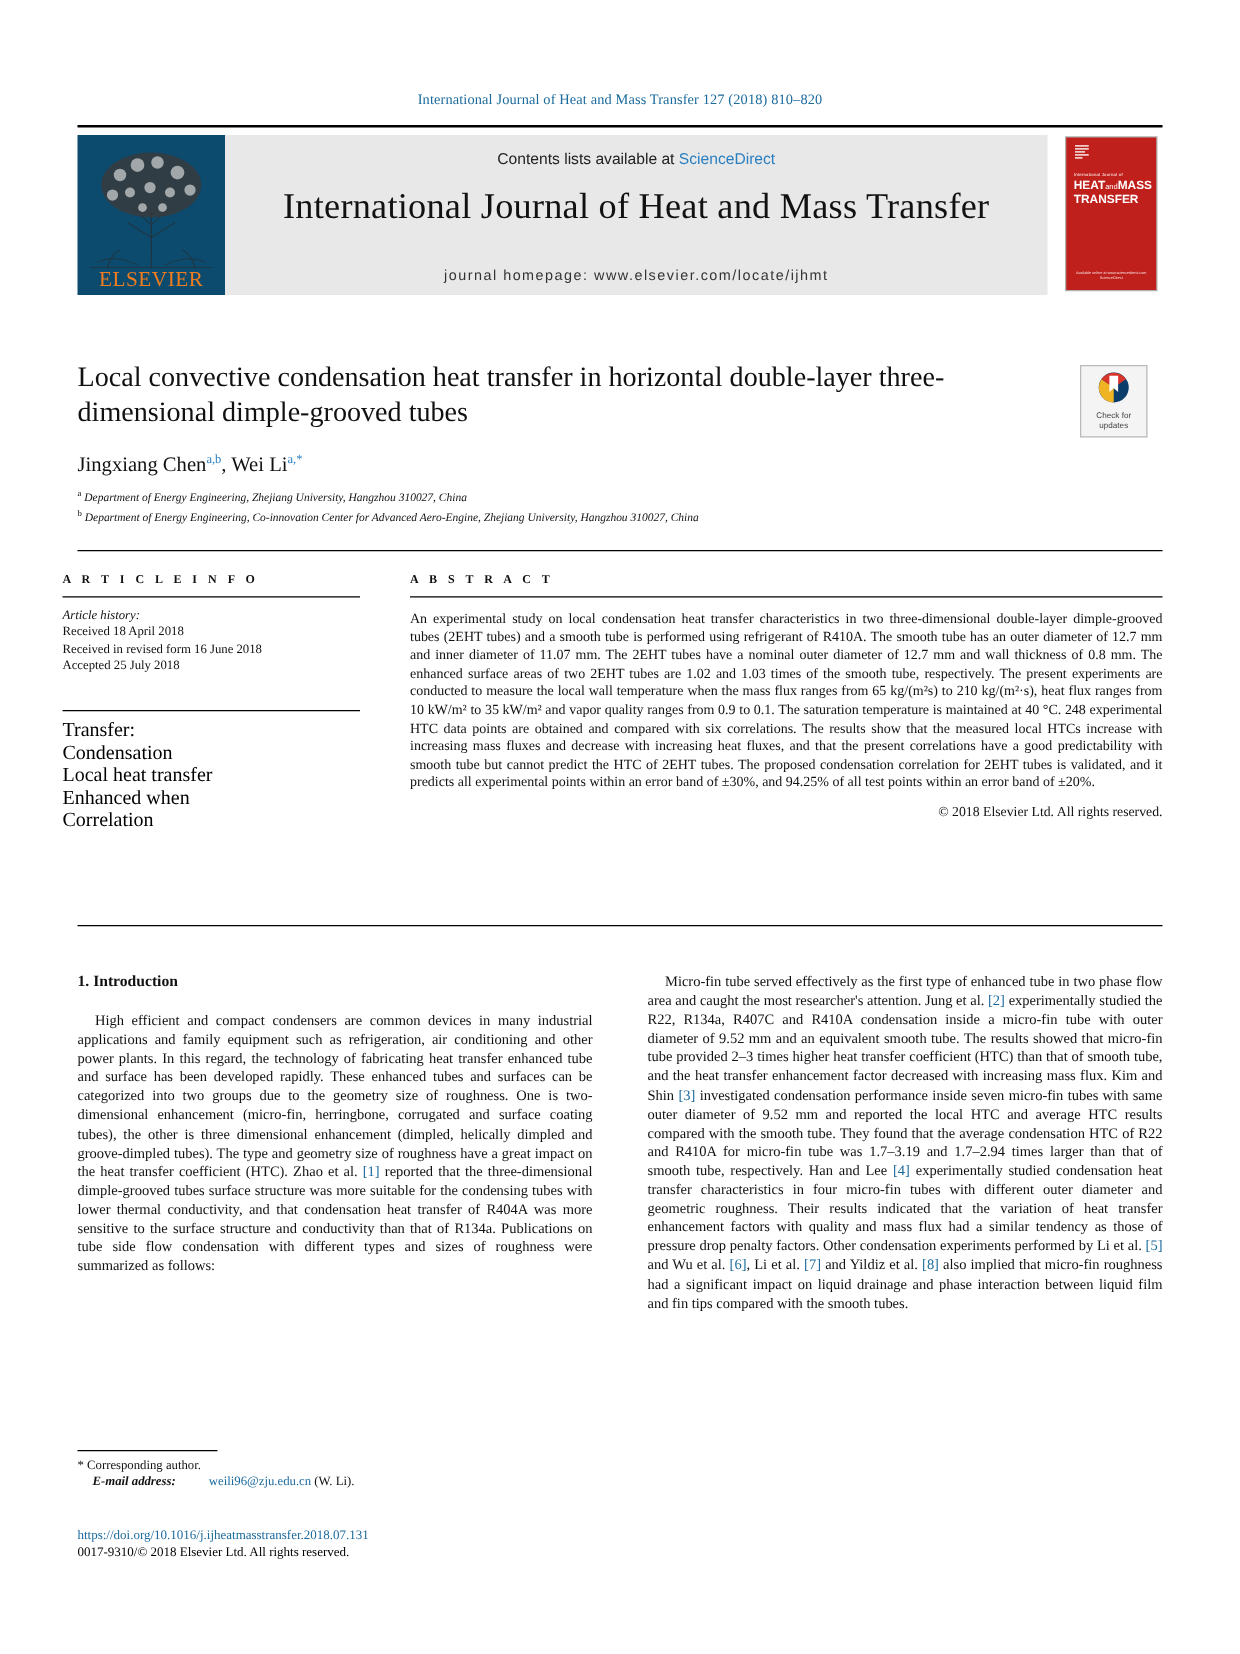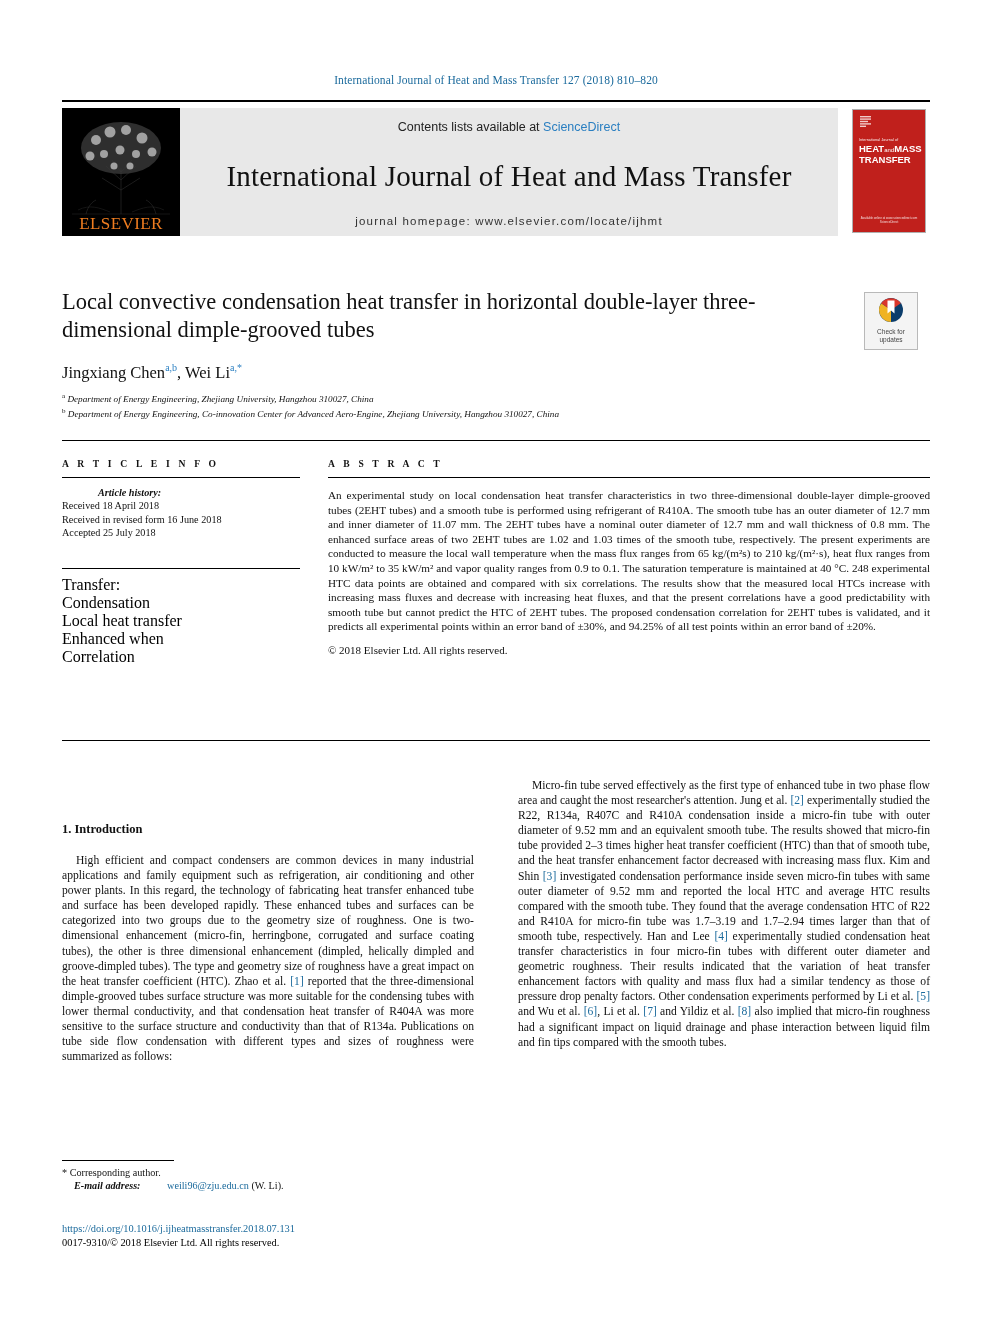--- a/index.html
+++ b/index.html
@@ -49,21 +49,21 @@
     position: absolute;
     left: 0; top: 6px;
     width: 868px; height: 128px;
     display: flex;
     align-items: stretch;
   }
   .elsevier-logo {
     width: 118px;
     flex: 0 0 118px;
     position: relative;
-    background: #000000;
+    background: #0c4a6e;
   }
   .tree-svg { position: absolute; left: 4px; top: 2px; }
   .elsevier-word {
     position: absolute;
     bottom: 2px;
     left: 0;
     width: 118px;
     text-align: center;
     font-family: "Liberation Serif", serif;
     font-size: 17px;
@@ -80,21 +80,21 @@
     position: absolute;
     top: 12px; left: 0; width: 100%;
     text-align: center;
     font-family: "Liberation Sans", sans-serif;
     font-size: 12.5px;
     color: #222;
   }
   .contents-line .sd { color: #2a7fc1; }
   .journal-title {
     position: absolute;
-    top: 52px; left: 0; width: 100%;
+    top: 41px; left: 0; width: 100%;
     text-align: center;
     font-family: "Liberation Serif", serif;
     font-size: 29px;
     color: #111;
     letter-spacing: .2px;
   }
   .homepage-line {
     position: absolute;
     bottom: 9px; left: 0; width: 100%;
     text-align: center;
@@ -193,57 +193,57 @@
     margin-top: 7px;
   }
   .affil sup { font-style: normal; font-size: 7px; }
 
   
   .rule-top {
     position: absolute;
     left: 62px; top: 440px; width: 868px;
     border-top: 1px solid #000;
   }
-  .info-col { position: absolute; left: 62px; top: 458px; width: 238px; }
+  .info-col { position: absolute; left: 50px; top: 458px; width: 238px; }
   .abs-col  { position: absolute; left: 328px; top: 458px; width: 602px; }
 
   .sect-head {
     font-family: "Liberation Serif", serif;
     font-weight: bold;
     font-size: 9.6px;
     letter-spacing: 3.2px;
     color: #111;
   }
   .thin-rule { border-top: 1px solid #000; margin-top: 8px; }
   .info-group { margin-top: 8px; font-size: 10.2px; line-height: 13.4px; }
-  .info-group .lab { font-style: italic; font-weight: bold; margin-left: 36px; }
+  .info-group .lab { font-style: italic; font-weight: normal; }
   .info-group div { color: #111; }
   .kw-group { margin-top: 28px; }
 
   .abstract-body {
     margin-top: 10px;
     font-size: 11.2px;
     line-height: 14.6px;
     text-align: justify;
     color: #111;
   }
   .copyline {
     margin-top: 10px;
-    text-align: left;
+    text-align: right;
     font-size: 11px;
     color: #111;
   }
 
   
   .rule-bottom {
     position: absolute;
     left: 62px; top: 740px; width: 868px;
     border-top: 1px solid #000;
   }
-  .col-left  { position: absolute; left: 62px;  top: 778px; width: 412px; margin-top: 44px; }
+  .col-left  { position: absolute; left: 62px;  top: 778px; width: 412px; }
   .col-right { position: absolute; left: 518px; top: 778px; width: 412px; }
   .h1 {
     font-family: "Liberation Serif", serif;
     font-weight: bold;
     font-size: 12.5px;
     color: #111;
     margin-bottom: 16px;
   }
   p.body-p {
     margin: 0;

